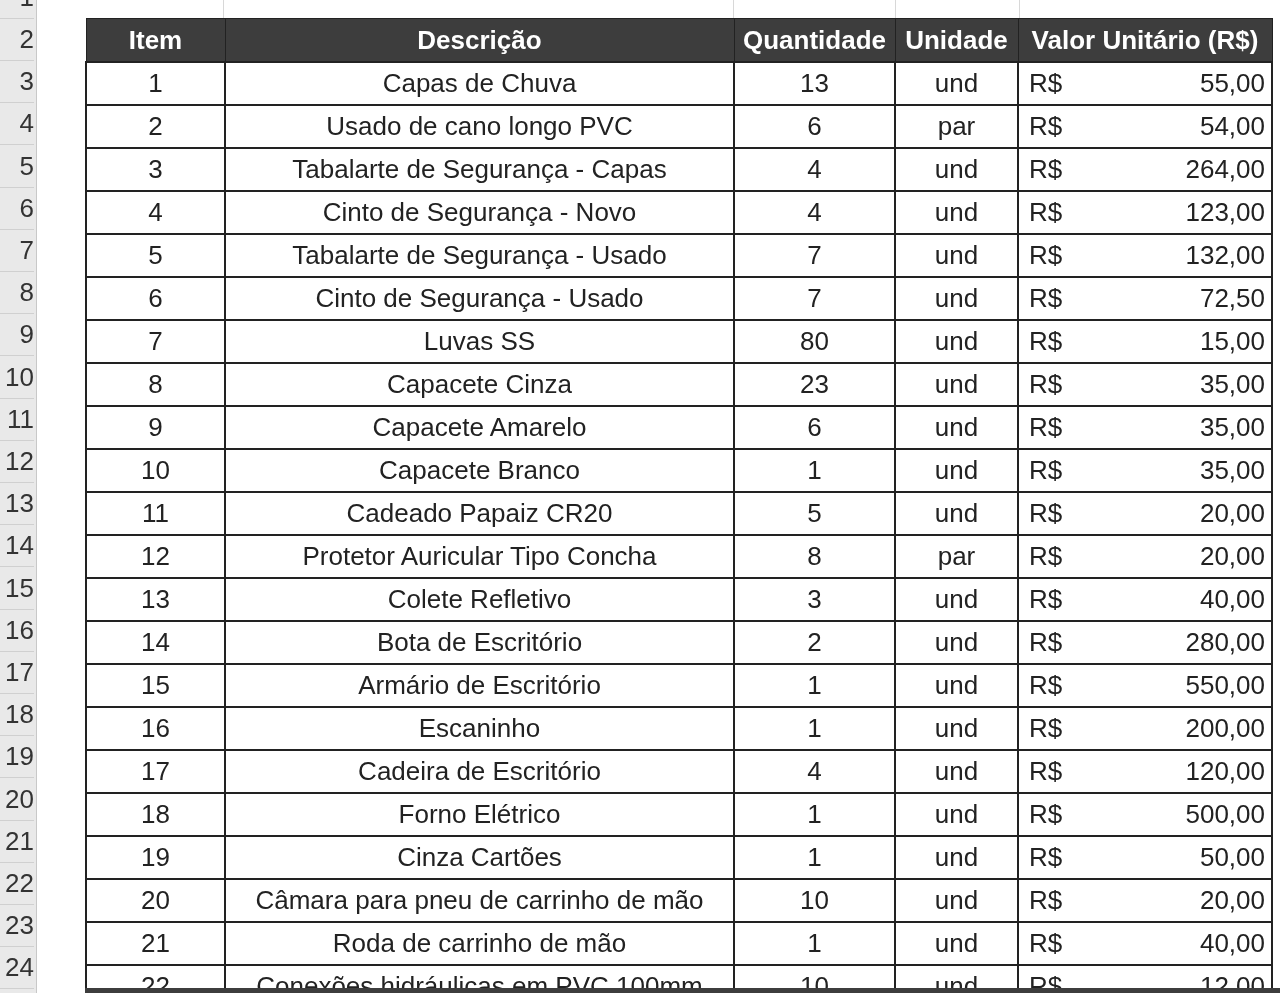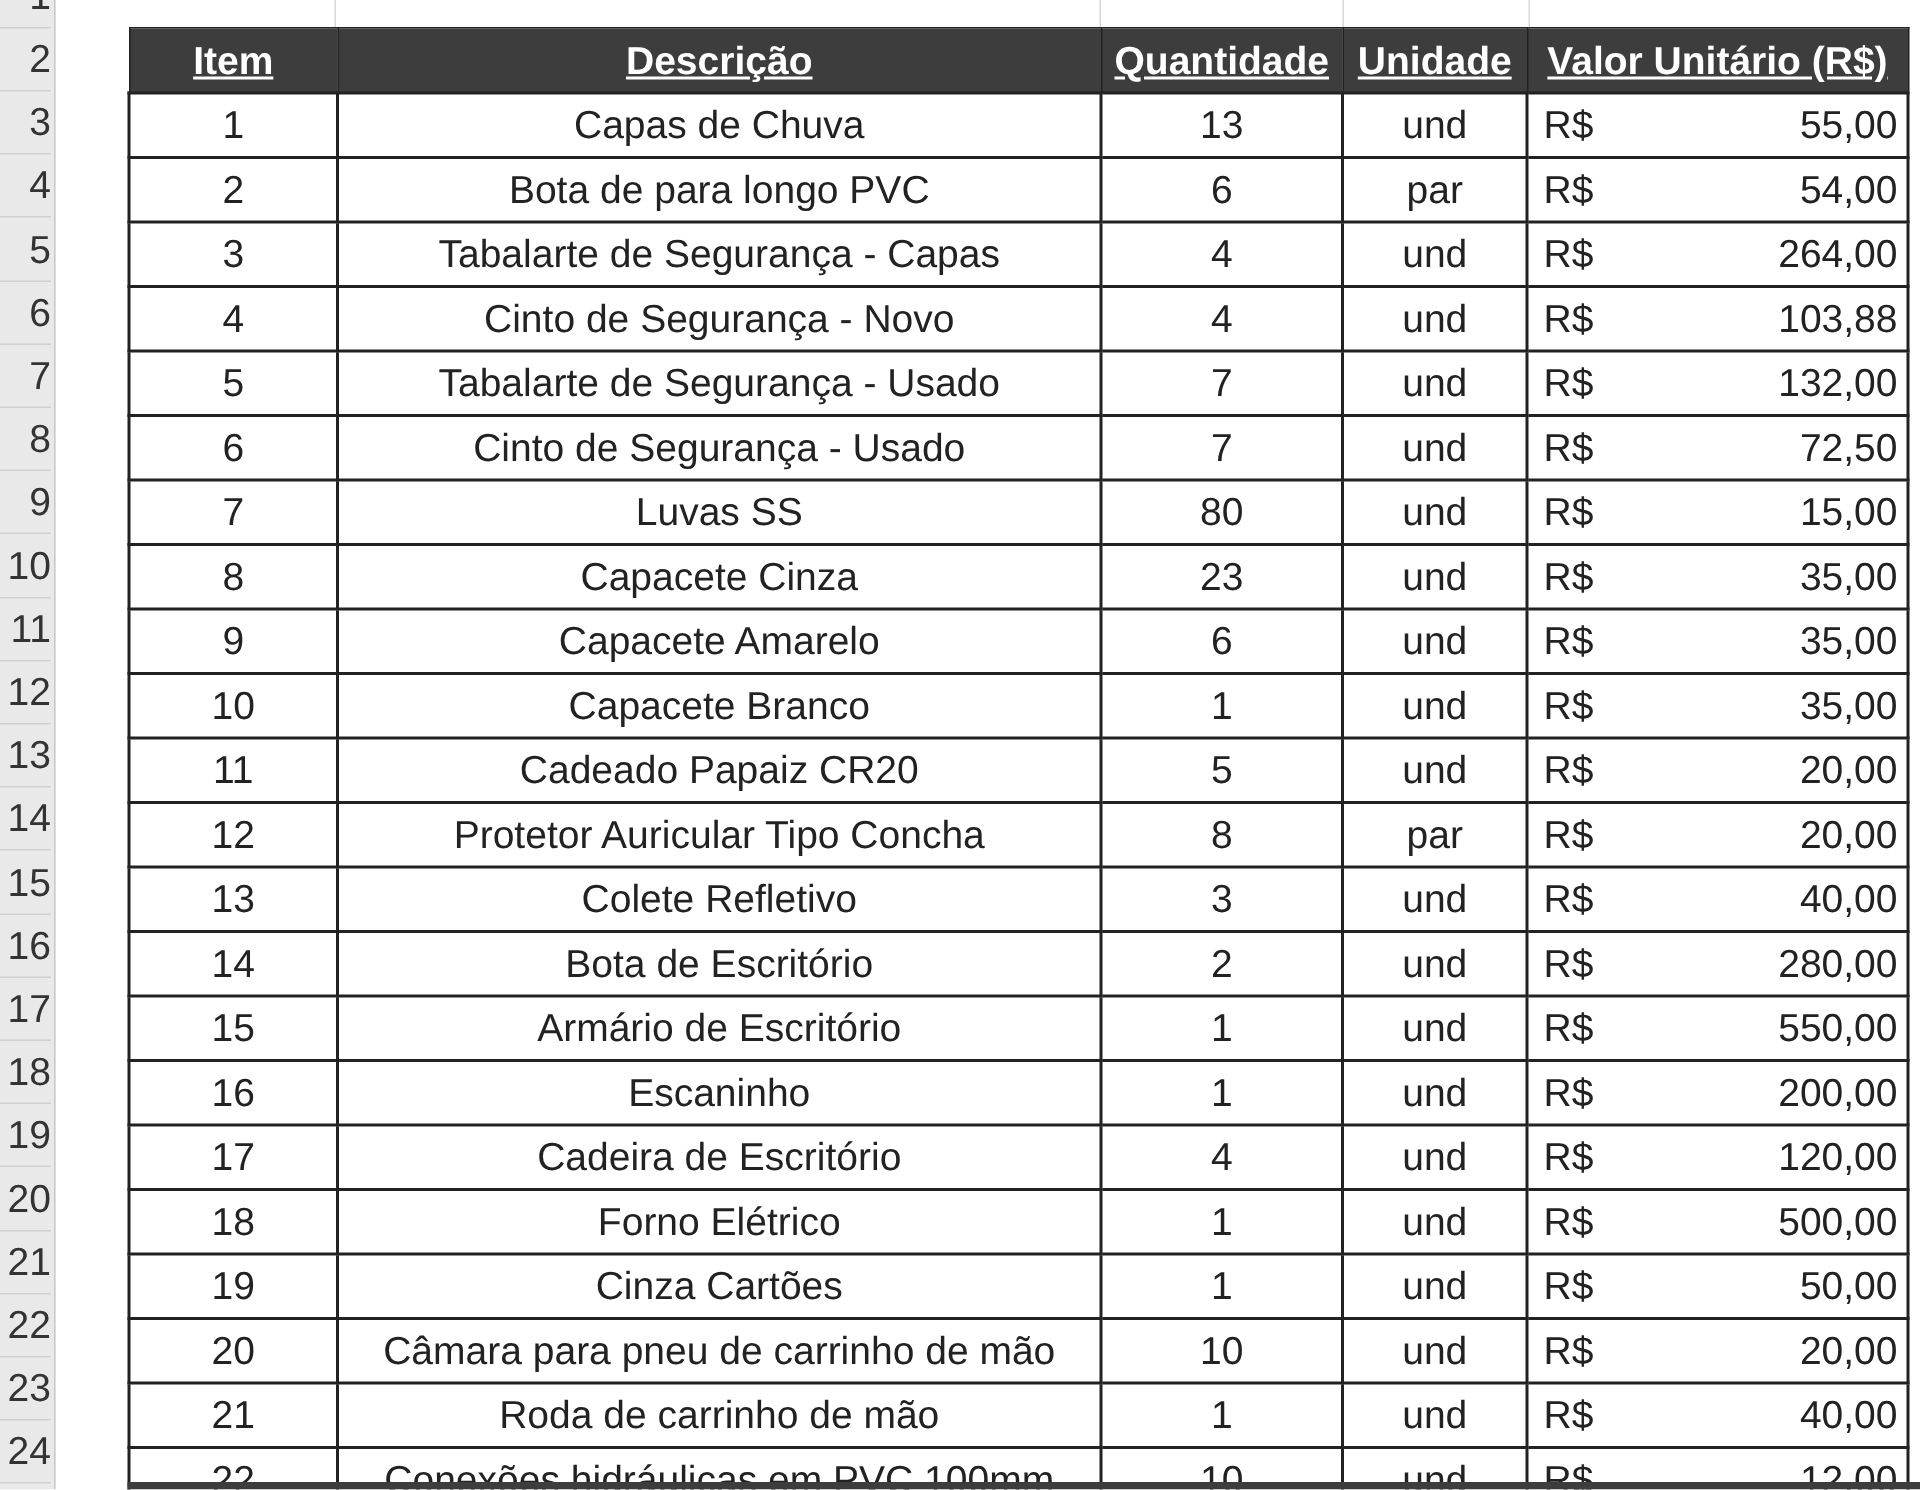--- a/index.html
+++ b/index.html
@@ -2,21 +2,21 @@
 <html><head>
 <meta charset="utf-8">
 <style>
   html,body{margin:0;padding:0;}
   body{width:1280px;height:993px;overflow:hidden;background:#fff;position:relative;font-family:"Liberation Sans",sans-serif;}
   .rowhdr{position:absolute;left:0;top:0;width:36px;height:993px;background:#e9e9e9;border-right:1px solid #c8c8c8;}
   .rh{position:absolute;left:-12px;width:46px;text-align:right;font-size:26px;color:#333;line-height:42px;border-bottom:1px solid #d0d0d0;}
   .gridbg{position:absolute;left:37px;top:0;right:0;height:18px;}
   .gl{position:absolute;top:0;height:18px;width:1px;background:#d8d8d8;}
   table{position:absolute;left:85px;top:18px;border-collapse:collapse;font-size:26px;color:#222;}
-  th{background:#3d3d3d;color:#fff;font-weight:bold;height:42px;padding:0 4px;border:1px solid #222;white-space:nowrap;text-decoration:underline;}
+  th{background:#3d3d3d;color:#fff;font-weight:bold;height:42px;padding:0 4px;border:1px solid #222;white-space:nowrap;}
   td{height:41px;border:2px solid #222;padding:0 6px;white-space:nowrap;text-align:center;}
   td.val{text-align:right;position:relative;padding-left:50px;}
   td.val .cur{position:absolute;left:10px;}
   .bottombar{position:absolute;left:85px;top:988px;width:1195px;height:5px;background:#3d3d3d;}
 </style>
 </head>
 <body>
 
 <div class="rowhdr" id="rowhdr">
     <div class="rh" style="top: -24px;">1</div>
@@ -64,38 +64,38 @@
   <tbody id="tbody">
       <tr>
         <td>1</td>
         <td>Capas de Chuva</td>
         <td>13</td>
         <td>und</td>
         <td class="val"><span class="cur">R$</span><span>55,00</span></td>
       </tr>
       <tr>
         <td>2</td>
-        <td>Bota de para longo PVC</td>
+        <td>Usado de cano longo PVC</td>
         <td>6</td>
         <td>par</td>
         <td class="val"><span class="cur">R$</span><span>54,00</span></td>
       </tr>
       <tr>
         <td>3</td>
         <td>Tabalarte de Segurança - Capas</td>
         <td>4</td>
         <td>und</td>
         <td class="val"><span class="cur">R$</span><span>264,00</span></td>
       </tr>
       <tr>
         <td>4</td>
         <td>Cinto de Segurança - Novo</td>
         <td>4</td>
         <td>und</td>
-        <td class="val"><span class="cur">R$</span><span>103,88</span></td>
+        <td class="val"><span class="cur">R$</span><span>123,00</span></td>
       </tr>
       <tr>
         <td>5</td>
         <td>Tabalarte de Segurança - Usado</td>
         <td>7</td>
         <td>und</td>
         <td class="val"><span class="cur">R$</span><span>132,00</span></td>
       </tr>
       <tr>
         <td>6</td>

